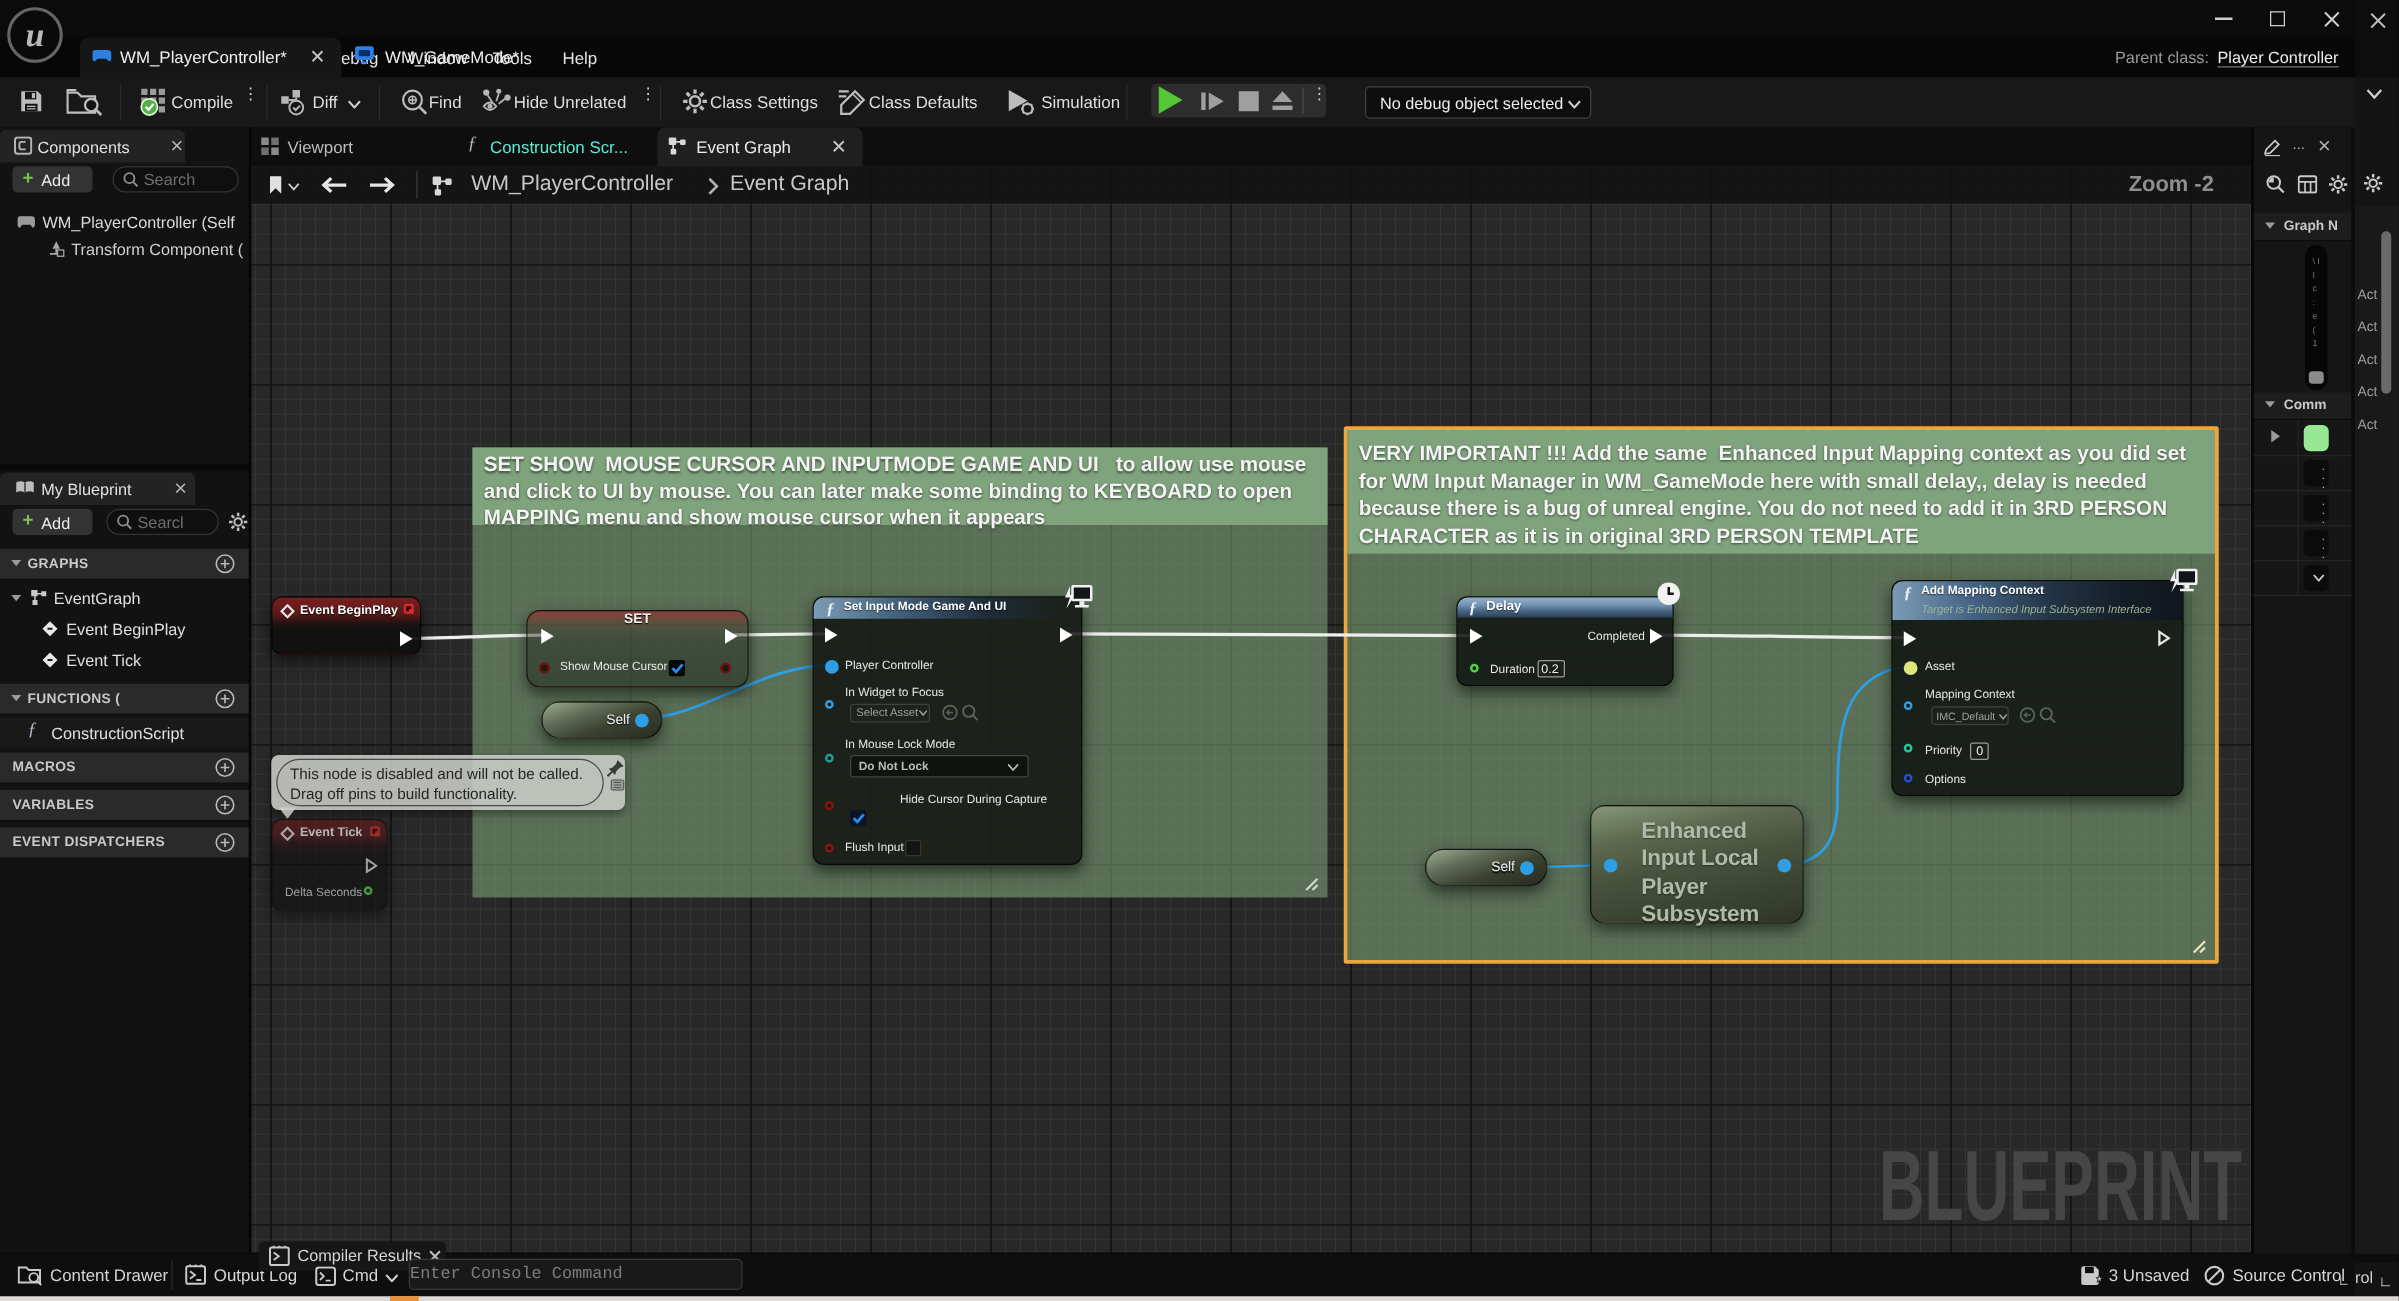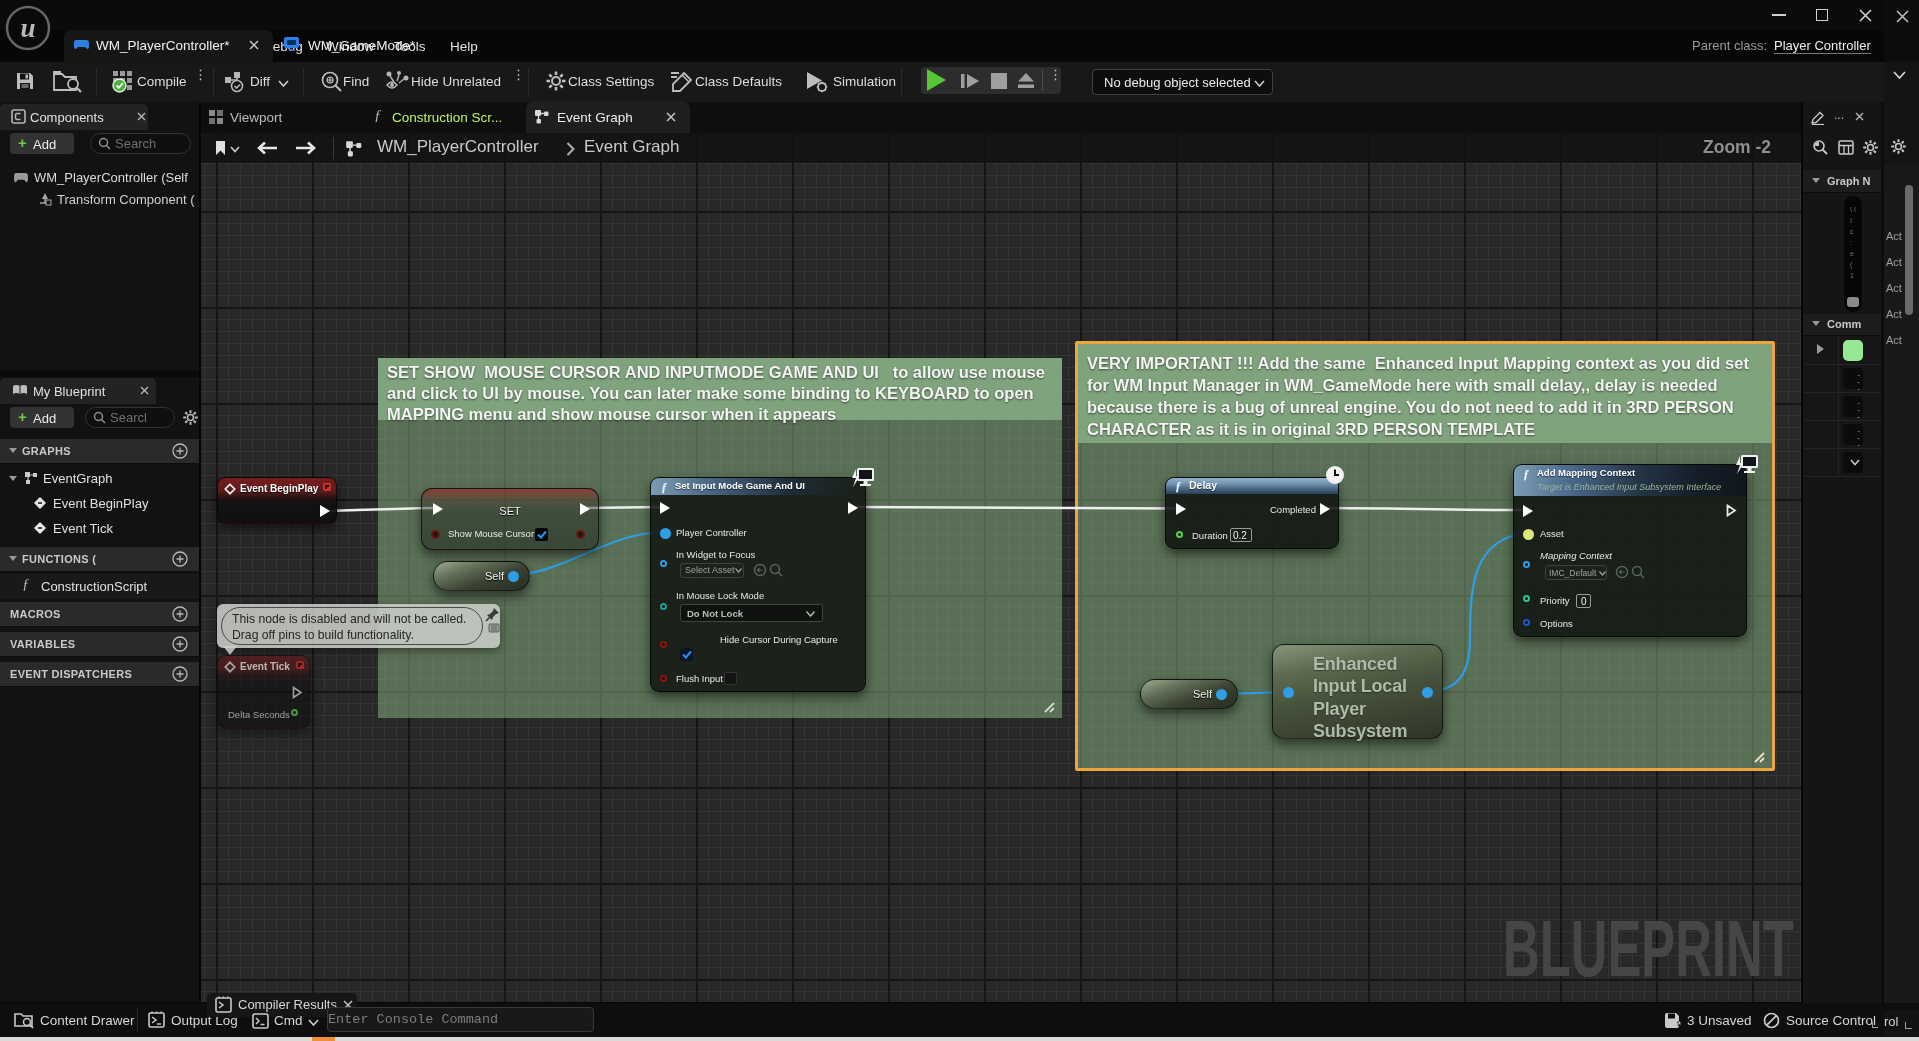--- a/index.html
+++ b/index.html
@@ -342,21 +342,21 @@
 
   <div id="gtabs"></div>
   <svg class="abs" style="top:109px;left:208px;" width="16" height="16" viewBox="0 0 16 16">
       <rect x="1" y="1" width="6" height="6" fill="#8a8a8a"></rect>
       <rect x="9" y="1" width="6" height="6" fill="#6f6f6f"></rect>
       <rect x="1" y="9" width="6" height="6" fill="#6f6f6f"></rect>
       <rect x="9" y="9" width="6" height="6" fill="#8a8a8a"></rect>
     </svg>
   <div class="abs" style="top:110px;left:230px;font-size:13.5px;color:#bdbdbd;">Viewport</div>
   <div class="abs" style="top:107px;left:374px;font-size:15px;font-style:italic;color:#b5b5b5;font-family:'Liberation Serif',serif;">ƒ</div>
-  <div class="abs" style="top:110px;left:392px;font-size:13.5px;color:#bef264;">Construction Scr...</div>
+  <div class="abs" style="top:110px;left:392px;font-size:13.5px;color:#5eead4;">Construction Scr...</div>
   <div class="abs" style="top:102px;left:526px;width:164px;height:31px;background:#1f1f1f;border-radius:6px 6px 0 0;"></div>
   <svg class="abs" style="top:109px;left:534px;" width="16" height="15" viewBox="0 0 16 15">
       <rect x="1" y="1" width="6" height="6" rx="1" fill="#d8d8d8"></rect>
       <rect x="10" y="2.5" width="4.5" height="4.5" rx="1" fill="#d8d8d8"></rect>
       <rect x="2.5" y="10" width="4.5" height="4.5" rx="1" fill="#d8d8d8"></rect>
       <path d="M4.5,7 L4.5,11 M7,4.5 L11,4.5" stroke="#d8d8d8" stroke-width="1.3"></path>
     </svg>
   <div class="abs" style="top:110px;left:557px;font-size:13.5px;color:#ececec;">Event Graph</div>
   <svg class="abs" style="top:112px;left:666px;" width="10" height="10">
       <path d="M1,1 L9,9 M9,1 L1,9" stroke="#c4c4c4" stroke-width="1.5"></path>
@@ -395,21 +395,21 @@
           <path d="M7,1.5 L12.5,7 L7,12.5 L1.5,7 Z" fill="none" stroke="#e8e8e8" stroke-width="2"></path>
         </svg>
       <div class="abs" style="top:5px;left:22px;font-size:10px;font-weight:bold;color:#fff;text-shadow:0 1px 1px #000;white-space:nowrap;">Event BeginPlay</div>
       <div class="abs" style="top:5px;left:105px;width:8px;height:8px;border:2px solid #d52b2b;border-radius:2px;background:#200;">
           <div style="position:absolute;top:2px;left:2px;width:4px;height:4px;background:#d52b2b;border-radius:1px;"></div>
         </div>
       <div class="exec" style="top:27px;left:102px;"></div>
     </div>
 
     <div class="node" style="left:220px;top:355px;width:178px;height:62px;background:linear-gradient(180deg,rgba(150,50,50,0.82) 0%,rgba(125,48,44,0.60) 9%,rgba(70,52,42,0.48) 20%,rgba(34,38,30,0.46) 36%,rgba(24,30,24,0.50) 100%);border-radius:11px;">
-      <div class="abs" style="top:16px;left:0;width:100%;text-align:center;font-size:11px;font-weight:normal;color:#f2f2f2;text-shadow:0 1px 1px #000;">SET</div>
+      <div class="abs" style="top:0;left:0;width:100%;text-align:center;font-size:11px;font-weight:bold;color:#f2f2f2;text-shadow:0 1px 1px #000;">SET</div>
       <div class="exec" style="top:14px;left:11px;"></div>
       <div class="exec" style="top:14px;left:158px;"></div>
       <div class="pin" style="top:41px;left:9px;width:9px;height:9px;border:2.5px solid #6f1212;background:#1a1a12;"></div>
       <div class="pintxt" style="top:39px;left:26px;">Show Mouse Cursor</div>
       <div class="abs" style="top:39px;left:113px;width:13px;height:13px;background:#05070a;border-radius:2px;"></div>
       <svg class="abs" style="top:41px;left:115px;" width="10" height="9">
           <path d="M1,4.5 L3.8,7.5 L9,1.5" stroke="#2d8ceb" stroke-width="2.2" fill="none"></path>
         </svg>
       <div class="pin" style="top:41px;left:154px;width:9px;height:9px;border:2.5px solid #6f1212;background:#1a1a12;"></div>
     </div>
@@ -515,21 +515,21 @@
       <div class="abs" style="top:0;left:0;width:100%;height:31px;border-radius:8px 8px 0 0;background:linear-gradient(90deg,#7c9cb5 0%,#48678a 25%,#233344 55%,#141d27 80%,#10161d 100%);"></div>
       <div class="abs" style="top:1px;left:9px;font-size:13px;font-style:italic;font-weight:bold;color:#eaf3fb;font-family:'Liberation Serif',serif;">ƒ</div>
       <div class="abs" style="top:2px;left:23px;font-size:9.5px;font-weight:bold;color:#fff;text-shadow:0 1px 1px rgba(0,0,0,0.6);">Add Mapping Context</div>
       <div class="abs" style="top:17px;left:23px;font-size:9px;font-style:italic;color:#9cb391;white-space:nowrap;">Target is Enhanced Input Subsystem Interface</div>
       <div class="exec" style="top:40px;left:9px;"></div>
       <svg class="abs" style="top:39px;left:212px;" width="11" height="13">
           <path d="M1.5,1.5 L9,6.5 L1.5,11.5 Z" fill="none" stroke="#e8e8e8" stroke-width="1.8"></path>
         </svg>
       <div class="pin" style="top:64px;left:9px;width:11px;height:11px;background:#dde67d;"></div>
       <div class="pintxt" style="top:63px;left:26px;">Asset</div>
-      <div class="pintxt" style="top:85px;left:26px;font-style:italic;">Mapping Context</div>
+      <div class="pintxt" style="top:85px;left:26px;">Mapping Context</div>
       <div class="pin" style="top:96px;left:9px;width:7px;height:7px;border:2.5px solid #2e9fe6;background:#10130f;"></div>
       <div class="abs" style="top:100px;left:31px;width:62px;height:15px;background:#1d211d;border:1px solid #3c423c;border-radius:3px;"></div>
       <div class="abs" style="top:103px;left:35px;font-size:8.5px;color:#9aa59a;">IMC_Default</div>
       <svg class="abs" style="top:106px;left:85px;" width="7" height="5">
           <path d="M0.5,0.5 L3.5,4 L6.5,0.5" stroke="#9aa59a" stroke-width="1.2" fill="none"></path>
         </svg>
       <svg class="abs" style="top:100px;left:101px;" width="14" height="14">
           <circle cx="7" cy="7" r="5.5" fill="none" stroke="#5a645a" stroke-width="1.4"></circle>
           <path d="M9.5,7 L5,7 M6.5,5 L4.5,7 L6.5,9" stroke="#5a645a" stroke-width="1.2" fill="none"></path>
         </svg>

